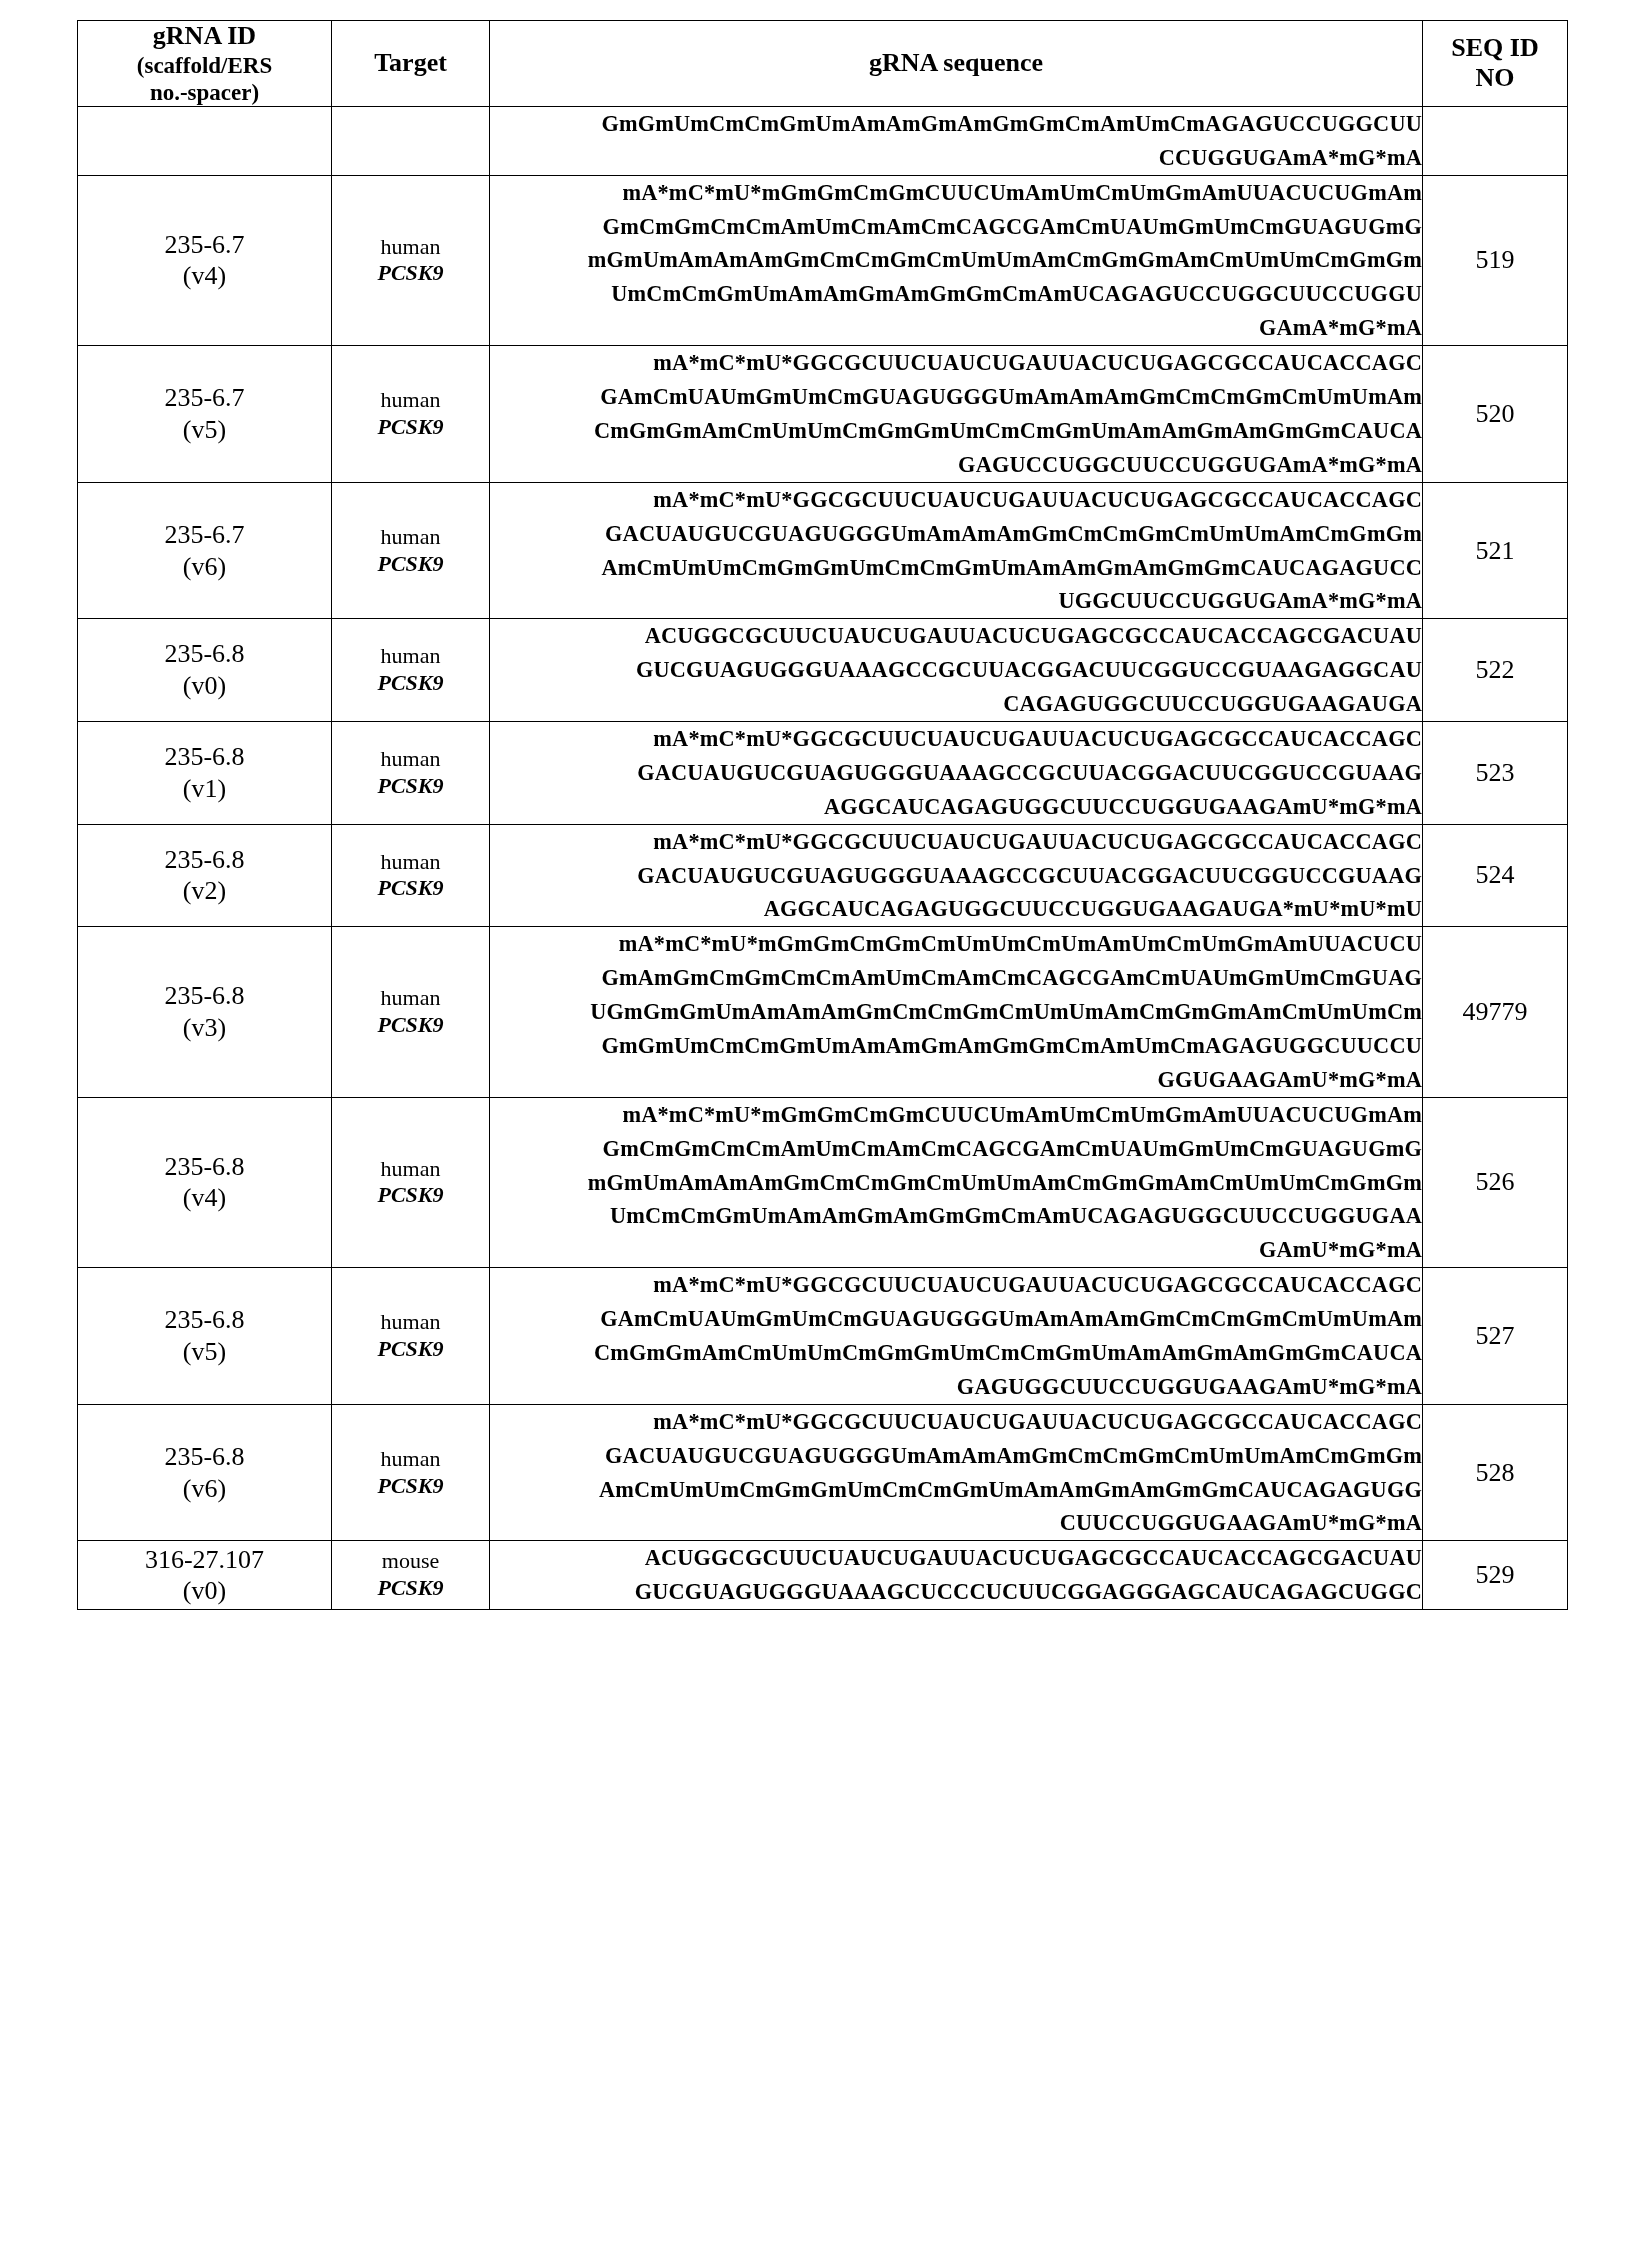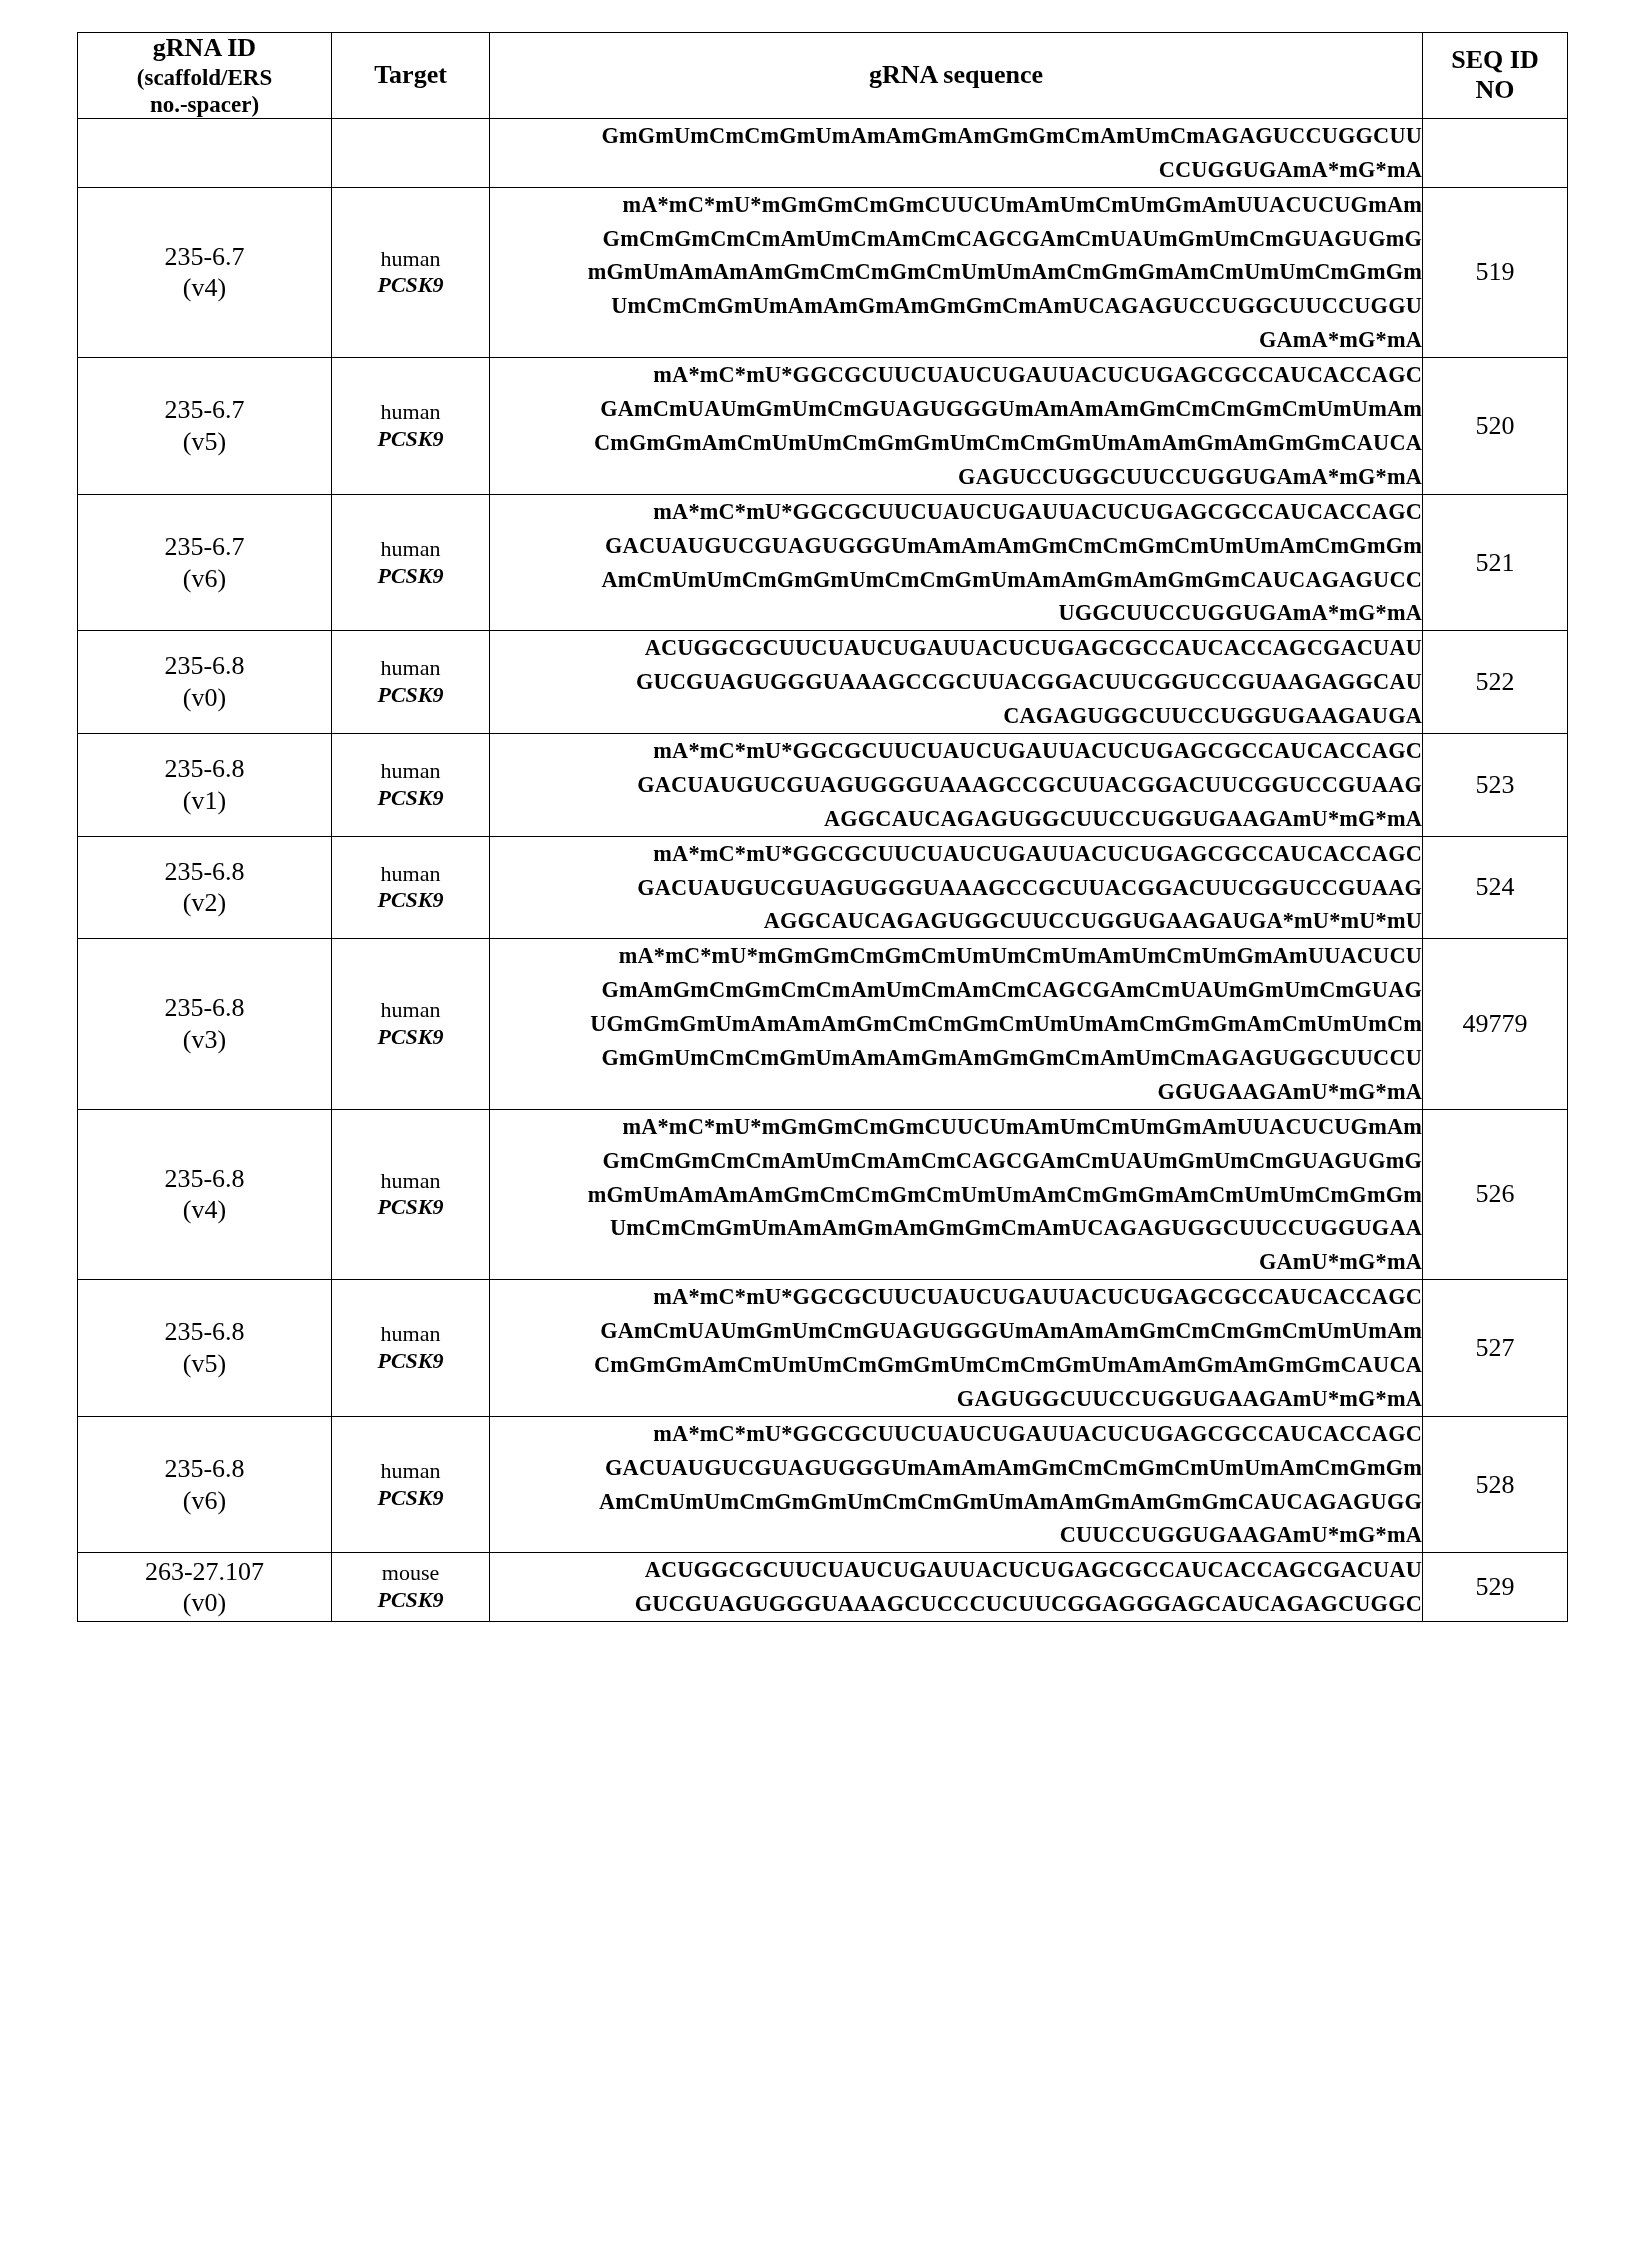--- a/index.html
+++ b/index.html
@@ -19,21 +19,21 @@
     left: 0;
     top: 0;
     width: 1645px;
     height: 2261px;
     box-sizing: border-box;
     padding: 16px 61px 0 61px;
   }
   table.seq-table {
     border-collapse: collapse;
     width: 1490px;
-    margin: 16px auto;
+    margin: 4px auto;
     table-layout: fixed;
   }
   table.seq-table th,
   table.seq-table td {
     border: 1.8px solid #000000;
     padding: 0;
     vertical-align: middle;
   }
   col.c-id    { width: 254px; }
   col.c-tgt   { width: 158px; }
@@ -324,21 +324,21 @@
           <span class="seqline">mA*mC*mU*GGCGCUUCUAUCUGAUUACUCUGAGCGCCAUCACCAGC</span>
           <span class="seqline">GACUAUGUCGUAGUGGGUmAmAmAmGmCmCmGmCmUmUmAmCmGmGm</span>
           <span class="seqline">AmCmUmUmCmGmGmUmCmCmGmUmAmAmGmAmGmGmCAUCAGAGUGG</span>
           <span class="seqline">CUUCCUGGUGAAGAmU*mG*mA</span>
         </td>
         <td class="seqid-cell">528</td>
       </tr>
 
       <tr>
         <td class="id-cell">
-          <span>263-27.107</span>
+          <span>316-27.107</span>
           <span class="ver">(v0)</span>
         </td>
         <td class="target-cell">
           <span>mouse</span>
           <span class="gene">PCSK9</span>
         </td>
         <td class="seq-cell">
           <span class="seqline">ACUGGCGCUUCUAUCUGAUUACUCUGAGCGCCAUCACCAGCGACUAU</span>
           <span class="seqline">GUCGUAGUGGGUAAAGCUCCCUCUUCGGAGGGAGCAUCAGAGCUGGC</span>
         </td>

